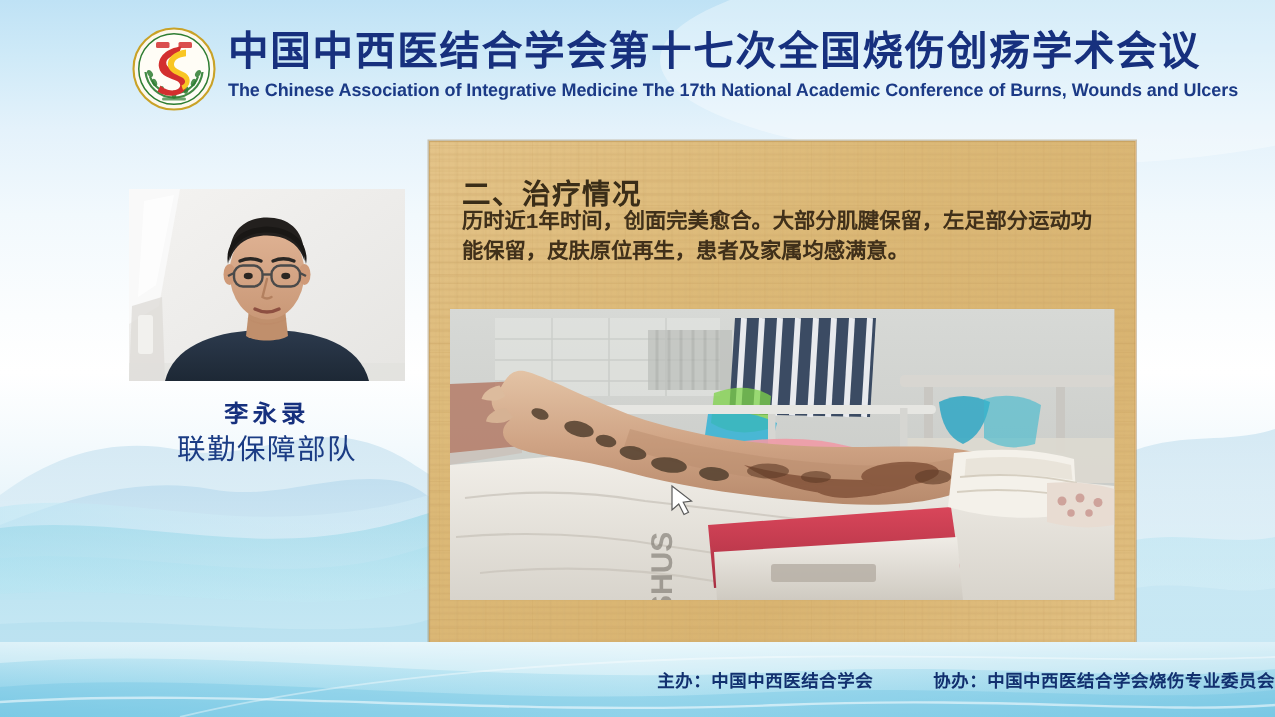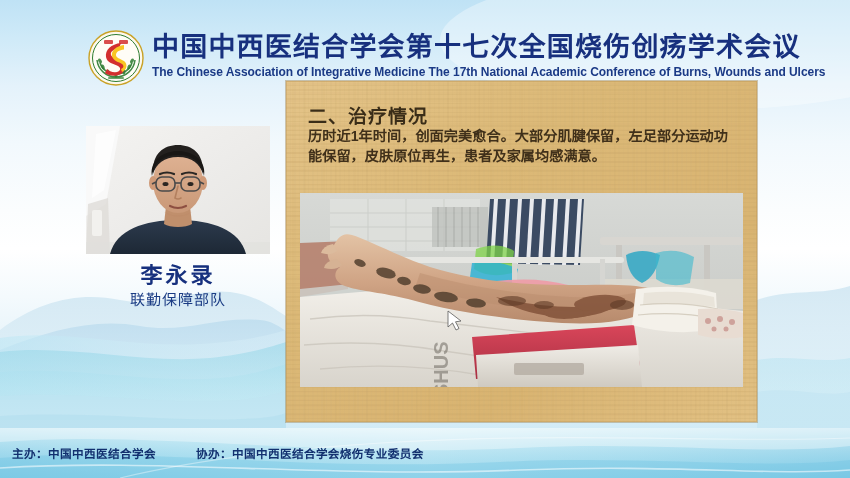--- a/index.html
+++ b/index.html
@@ -15,21 +15,21 @@
   .bg-base{
     position:absolute;inset:0;
     background:linear-gradient(180deg,
       #bfe2f5 0%, #cfeaf8 8%, #e4f2fb 18%,
       #f2f9fd 30%, #fbfdfe 44%, #ffffff 52%,
       #f4fafd 62%, #e7f4fa 72%, #dcf0f8 82%, #cfeaf6 92%, #bfe3f3 100%);
   }
   .bg-svg{position:absolute;inset:0;}
 
   
-  .header{position:absolute;left:0;top:16px;width:850px;height:82px;}
+  .header{position:absolute;left:0;top:4px;width:850px;height:82px;}
   .logo{
     position:absolute;left:88px;top:14px;width:56px;height:56px;
   }
   .title-block{position:absolute;left:152px;top:14px;width:630px;}
   .conf-title{
     font-size:27px;font-weight:bold;color:#17307e;
     letter-spacing:1.2px;line-height:34px;white-space:nowrap;
     font-family:"DejaVu Sans","Liberation Sans",sans-serif;
   }
   .conf-sub{
@@ -43,66 +43,66 @@
     position:absolute;left:86px;top:126px;width:184px;height:128px;
     overflow:hidden;background:#efefed;
   }
   .webcam svg{display:block;}
 
   
   .presenter{
     position:absolute;left:64px;top:262px;width:228px;text-align:center;
   }
   .p-name{
-    font-size:22px;font-weight:bold;color:#16307e;letter-spacing:3px;
+    font-size:16px;font-weight:bold;color:#16307e;letter-spacing:3px;
     line-height:27px;
     font-family:"DejaVu Sans","Liberation Sans",sans-serif;
   }
   .p-org{
-    font-size:15px;color:#1b3c84;letter-spacing:1px;line-height:22px;
+    font-size:19px;color:#1b3c84;letter-spacing:1px;line-height:22px;
     font-family:"DejaVu Sans","Liberation Sans",sans-serif;
   }
 
   
   .slide{
-    position:absolute;left:286px;top:81px;width:471px;height:341px;
+    position:absolute;left:286px;top:94px;width:471px;height:341px;
     background:#fdba74;
     box-shadow:0 0 0 1px rgba(160,130,80,.45);
     overflow:hidden;
   }
   .slide-tex{position:absolute;inset:0;}
   .slide-inner{position:absolute;inset:0;padding:0;}
   .slide-title{
     position:absolute;left:22px;top:20px;
     font-size:19px;font-weight:bold;color:#3a2d18;letter-spacing:1px;
     font-family:"DejaVu Sans","Liberation Sans",sans-serif;
     white-space:nowrap;
   }
   .slide-body{
     position:absolute;left:22px;top:46px;width:420px;
     font-size:14.2px;font-weight:bold;color:#40301a;line-height:19.5px;
     letter-spacing:0px;text-align:justify;
-    font-family:Liberation Sans, sans-serif;
+    font-family:Liberation Mono, monospace;
   }
   .slide-photo{
     position:absolute;left:14px;top:112px;width:443px;height:194px;
     overflow:hidden;background:#cdc6bc;
   }
   .slide-photo svg{display:block;}
 
   
   .footer{
     position:absolute;left:0;bottom:0;width:850px;height:50px;
     overflow:hidden;
   }
   .footer-bg{position:absolute;inset:0;}
   .credits{
     position:absolute;left:0;top:0;width:850px;height:50px;
-    display:flex;align-items:center;justify-content:flex-start;gap:40px;
-    padding-left:12px;box-sizing:border-box;
+    display:flex;align-items:center;justify-content:flex-end;gap:40px;
+    box-sizing:border-box;
   }
   .credit{
     font-size:11.6px;font-weight:bold;color:#12306f;letter-spacing:.4px;
     white-space:nowrap;
     font-family:"DejaVu Sans","Liberation Sans",sans-serif;
   }
 </style>
 </head>
 <body>
 

